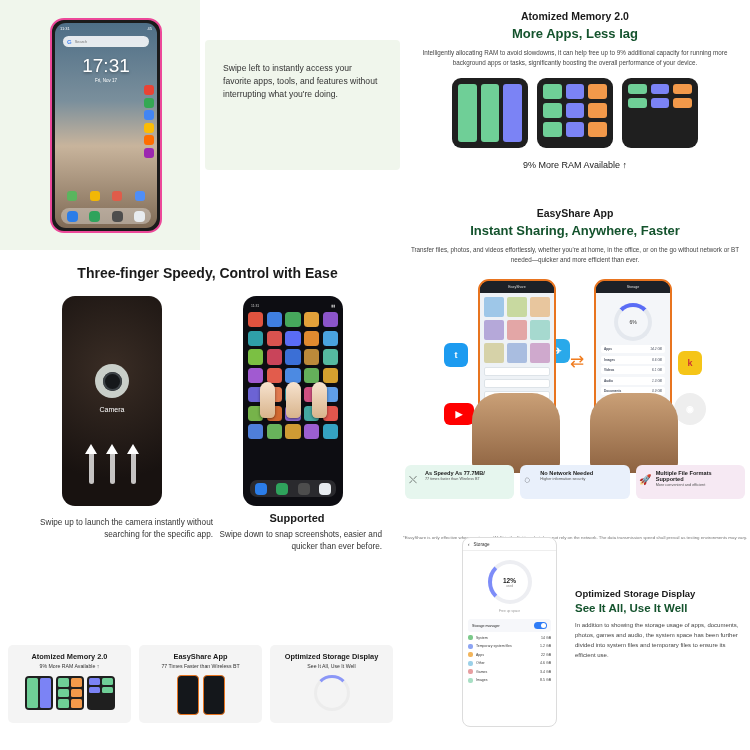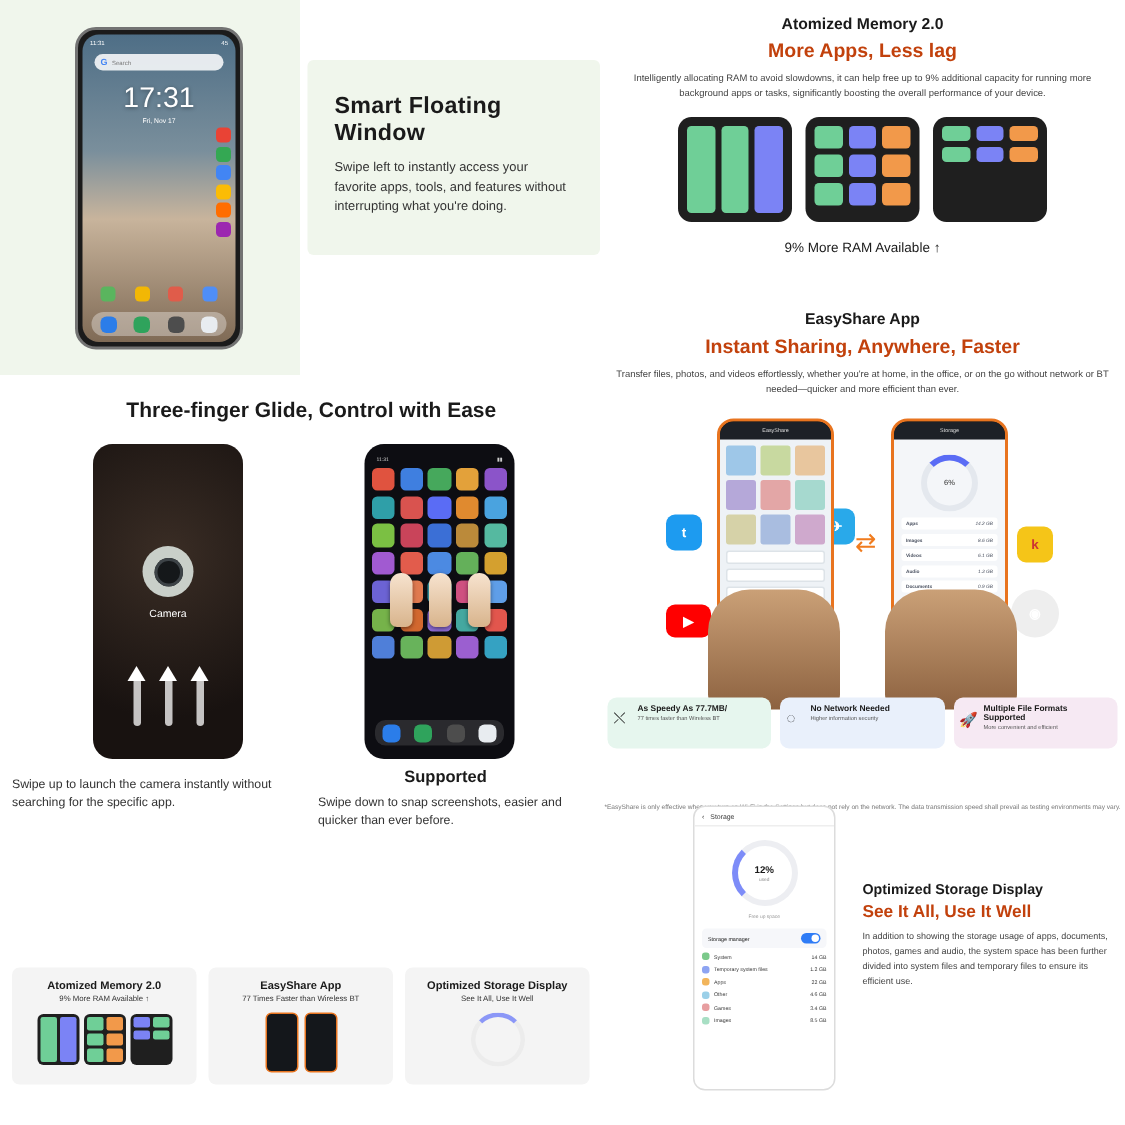--- a/index.html
+++ b/index.html
@@ -8,30 +8,30 @@
     font-family: "Liberation Sans", sans-serif;
     background: #ffffff;
     color: #1a1a1a;
     overflow: hidden;
     position: relative;
   }
   .page { position: relative; width: 750px; height: 750px; }
 
   
   .abs { position: absolute; }
-  .orange { color: #c2410c; }
+  .orange { color: #14532d; }
 
   
   .s1-bg {
     left: 0; top: 0; width: 200px; height: 250px;
     background: #f0f6ec;
   }
   .phone1 {
     left: 50px; top: 18px; width: 112px; height: 215px;
-    background: #1b1b1b; border-radius: 14px; border: 2px solid #737373;
+    background: #1b1b1b; border-radius: 14px; border: 2px solid #ec4899;
     overflow: hidden;
     text-decoration: underline;
   }
   .phone1-shot {
     position: absolute; inset: 3px; border-radius: 11px; overflow: hidden;
     background: linear-gradient(#4e6e86 0%, #7a8f9c 38%, #c8b49c 60%, #7f6a55 100%);
   }
   .p1-status {
     position: absolute; top: 0; left: 0; right: 0; height: 10px;
     display: flex; justify-content: space-between; align-items: center;
@@ -109,21 +109,21 @@
   }
   .p3-status { display: flex; justify-content: space-between; font-size: 3.4px; color: #ccc; padding: 0 3px 4px; }
   .p3-grid { display: grid; grid-template-columns: repeat(5, 1fr); gap: 3.5px; }
   .p3-grid i { display: block; width: 100%; padding-top: 100%; border-radius: 3.5px; }
   .p3-hands { position: absolute; left: 0; right: 0; top: 86px; display: flex; justify-content: center; gap: 11px; }
   .hand { width: 15px; height: 36px; background: linear-gradient(#f7e3cf, #d8b48c); border-radius: 8px 8px 5px 5px; box-shadow: 0 1px 3px rgba(0,0,0,.5); }
   .p3-dockbar { position: absolute; left: 7px; right: 7px; bottom: 9px; height: 17px; background: rgba(255,255,255,.12); border-radius: 7px; display: flex; align-items: center; justify-content: space-around; }
   .p3-dockbar i { width: 12px; height: 12px; border-radius: 4px; display: block; }
 
   .cap-title { font-size: 11px; font-weight: bold; text-align: center; }
-  .cap-body { font-size: 8.2px; line-height: 1.5; color: #333; text-align: left; margin-top: 5px; }
+  .cap-body { font-size: 8.2px; line-height: 1.5; color: #333; text-align: right; margin-top: 5px; }
   .cap1 { left: 8px; top: 512px; width: 205px; }
   .cap2 { left: 212px; top: 512px; width: 170px; }
 
   
   .es { left: 400px; top: 207px; width: 350px; }
   .es h3 { font-size: 10.5px; font-weight: bold; text-align: center; }
   .es .sub { font-size: 13px; font-weight: bold; text-align: center; margin-top: 4px; }
   .es .body { font-size: 6.3px; line-height: 1.6; color: #444; text-align: center; margin: 7px 8px 0; }
   .es-stage { position: relative; height: 220px; margin-top: 6px; }
   .es-phone { position: absolute; width: 78px; height: 175px; background: #13161a; border-radius: 11px; border: 2.5px solid #e8741f; overflow: hidden; }
@@ -224,21 +224,20 @@
       <div class="p1-dock">
         <i style="background:#2b7de9"></i>
         <i style="background:#2fa35c"></i>
         <i style="background:#4d4d4d"></i>
         <i style="background:#e8ecf0"></i>
       </div>
     </div>
   </div>
 
   <div class="abs card-sfw">
-    <h2>Smart Floating Window</h2>
     <p>Swipe left to instantly access your favorite apps, tools, and features without interrupting what you're doing.</p>
   </div>
 
   <div class="abs atom">
     <h3>Atomized Memory 2.0</h3>
     <div class="sub orange">More Apps, Less lag</div>
     <div class="body">Intelligently allocating RAM to avoid slowdowns, it can help free up to 9% additional capacity for running more background apps or tasks, significantly boosting the overall performance of your device.</div>
 
     <div class="ram-wrap">
       <div class="ram-card">
@@ -281,21 +280,21 @@
         <div class="ram-col">
           <i style="height:17%;background:#f2994a"></i>
           <i style="height:17%;background:#f2994a"></i>
         </div>
       </div>
     </div>
 
     <div class="gain">9% More RAM Available ↑</div>
   </div>
 
-  <div class="abs glide-title">Three-finger Glide, Control with Ease</div>
+  <div class="abs glide-title">Three-finger Speedy, Control with Ease</div>
 
   <div class="abs phone2">
     <div class="cam-lens"></div>
     <div class="cam-label">Camera</div>
     <div class="arrows">
       <div class="arrow">
           <div class="head"></div>
           <div class="stem"></div>
         </div>
       <div class="arrow">

